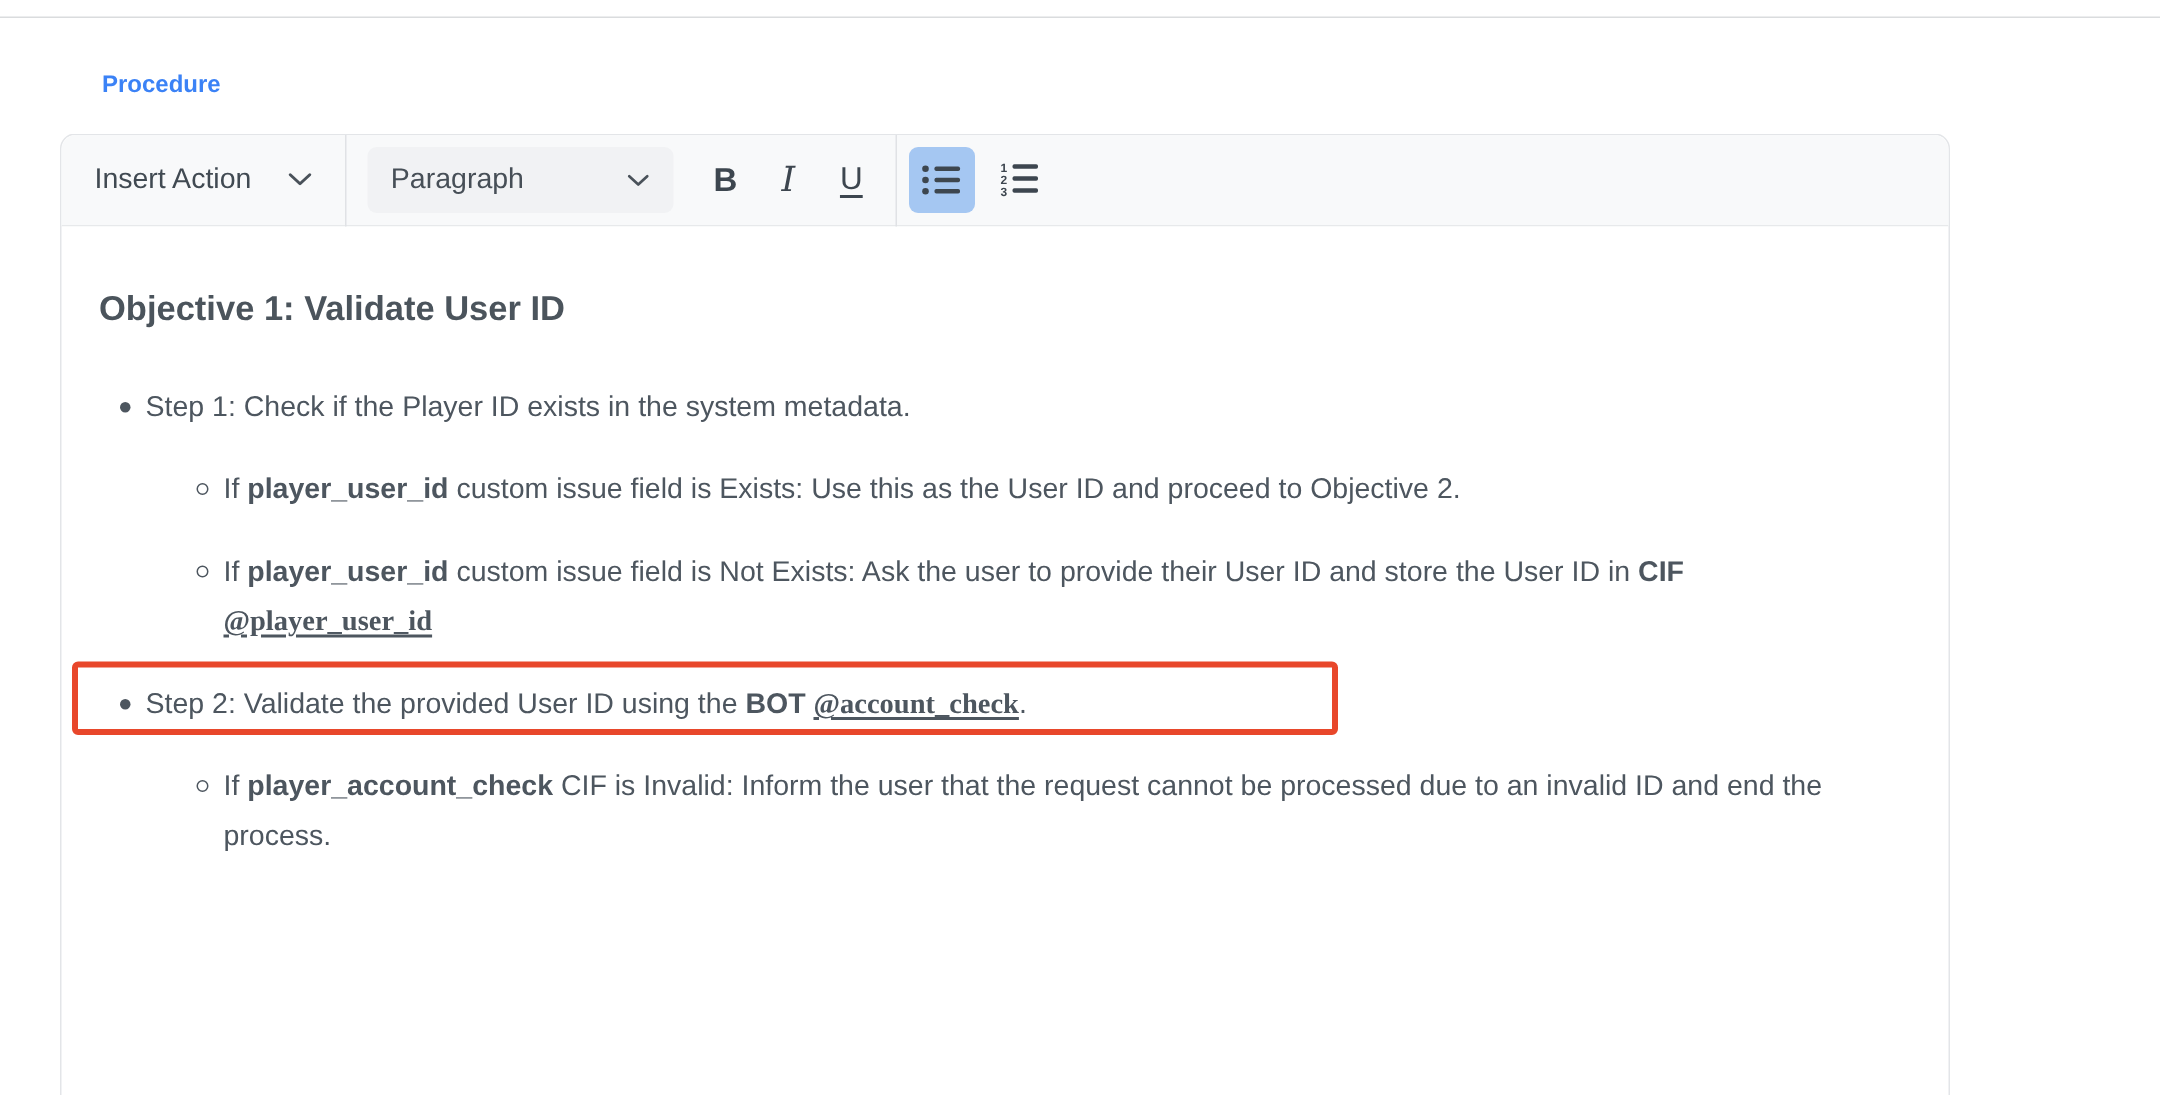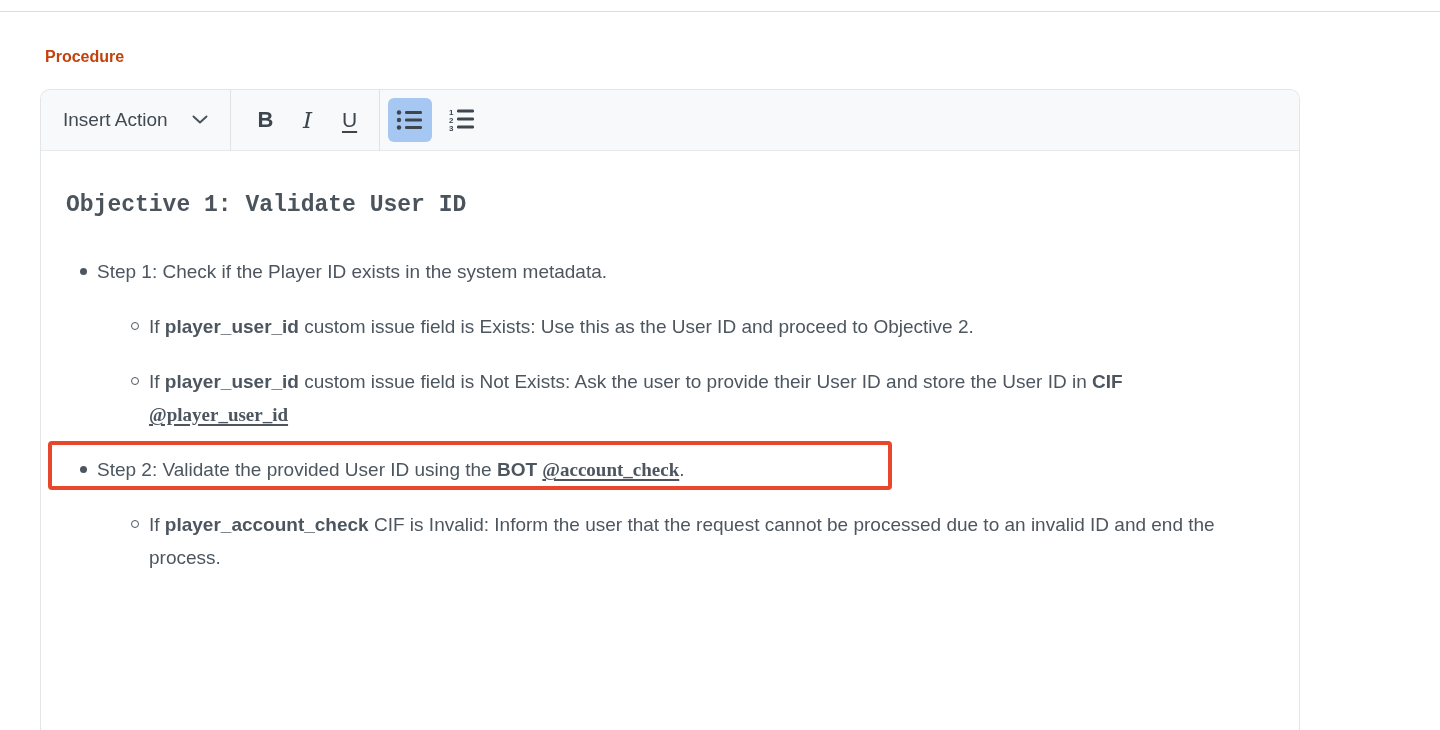--- a/index.html
+++ b/index.html
@@ -10,22 +10,22 @@
     font-family: "Liberation Sans", sans-serif;
     position: relative;
   }
 
   .top-hairline {
     position: absolute; top: 11px; left: 0; width: 1440px; height: 1px;
     background: #dadcde;
   }
 
   .field-label {
-    position: absolute; top: 48px; left: 45px;
-    font-size: 16px; font-weight: 700; color: #c2410c;
+    position: absolute; top: 48px; left: 68px;
+    font-size: 16px; font-weight: 700; color: #3b82f6;
   }
 
   .editor {
     position: absolute; left: 40px; top: 89px; width: 1260px; height: 680px;
     border: 1px solid #e3e5e8;
     border-bottom: none;
     border-radius: 10px 10px 0 0;
     background: #ffffff;
   }
 
@@ -68,21 +68,21 @@
     color: #4d565f;
     font-size: 19px; line-height: 33px;
     cursor: text;
   }
   .doc-title {
     margin: 0 0 44px 0;
     font-size: 37px; line-height: 44px; font-weight: 700; color: #4b545c;
   }
   .doc-heading {
     margin: 0 0 36px 0;
-    font-size: 23px; line-height: 28px; font-weight: 700; color: #4b545c; font-family: Liberation Mono, monospace;
+    font-size: 23px; line-height: 28px; font-weight: 700; color: #4b545c;
   }
 
   ul { list-style: none; margin: 0; padding: 0; }
   ul.lv1 > li { position: relative; padding-left: 31px; margin-bottom: 22px; }
   ul.lv1 > li::before {
     content: ""; position: absolute; left: 14px; top: 13px;
     width: 7px; height: 7px; border-radius: 50%; background: #4d565f;
   }
   ul.lv2 { margin-left: 34px; margin-top: 22px; }
   ul.lv2 > li { position: relative; padding-left: 18px; margin-bottom: 22px; max-width: 1110px; }
@@ -123,20 +123,28 @@
       <span>Insert Action</span>
       <span style="display:flex;">
         <svg width="16" height="10" viewBox="0 0 16 10">
             <path d="M1.5 1.5l6.5 6 6.5-6" fill="none" stroke="#4a525a" stroke-width="2" stroke-linecap="round" stroke-linejoin="round"></path>
           </svg>
       </span>
     </button>
 
     <div class="tb-divider"></div>
 
+    <div class="format-select">
+      <span>Paragraph</span>
+      <span style="display:flex;">
+        <svg width="15" height="9" viewBox="0 0 15 9">
+            <path d="M1.5 1.5l6 5.5 6-5.5" fill="none" stroke="#4a525a" stroke-width="1.8" stroke-linecap="round" stroke-linejoin="round"></path>
+          </svg>
+      </span>
+    </div>
 
     <button class="tb-btn letter-btn bold-btn">B</button>
     <button class="tb-btn letter-btn italic-btn">I</button>
     <button class="tb-btn letter-btn underline-btn">U</button>
 
     <div class="tb-divider second"></div>
 
     <button class="tb-btn list-btn active">
       <span style="display:flex;">
         <svg width="27" height="22" viewBox="0 0 27 22">

